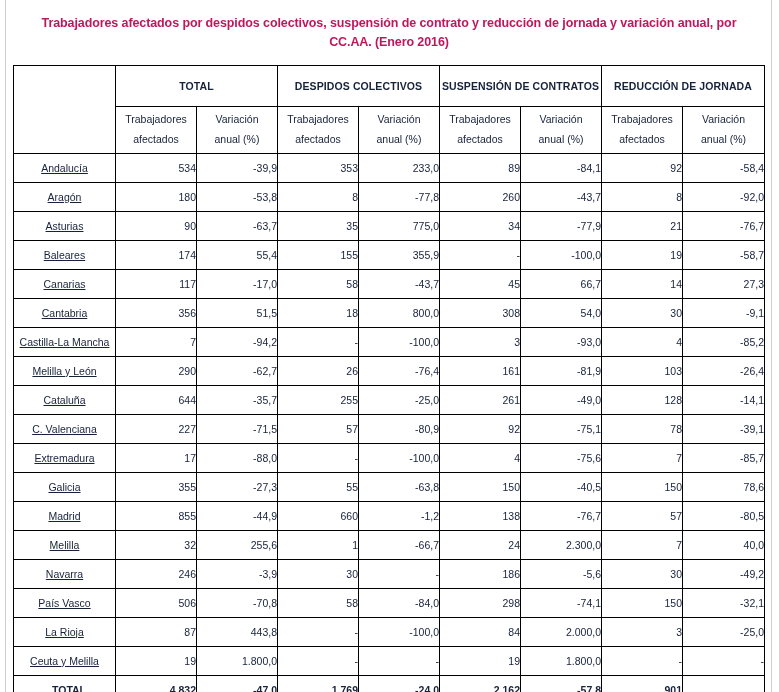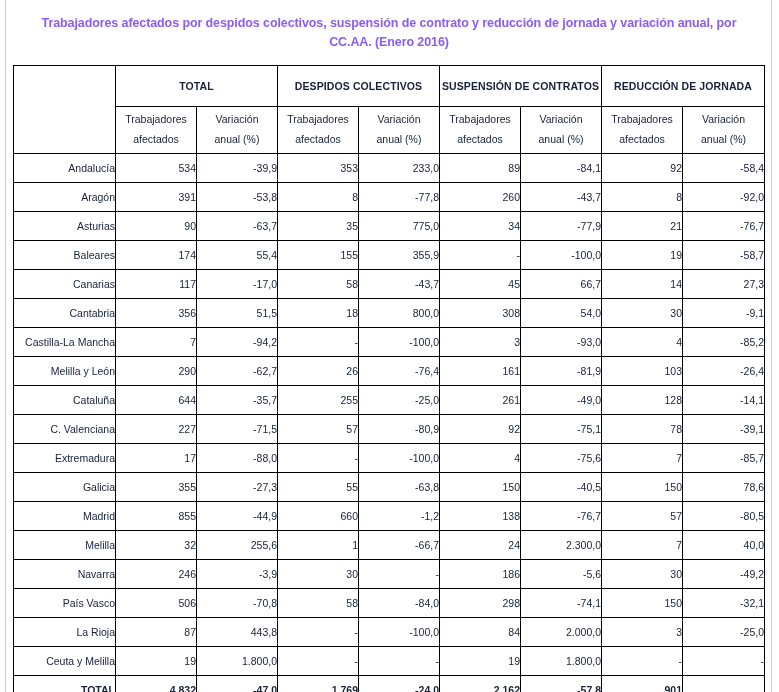--- a/index.html
+++ b/index.html
@@ -34,21 +34,21 @@
     width: 752px;
   }
 
   .title {
     font-size: 12.5px;
     font-weight: bold;
     line-height: 1.55;
     text-align: center;
     padding: 14px 4px 12px 4px;
     letter-spacing: -0.1px;
-    color: #8b5cf6;
+    color: #be185d;
   }
 
   table.data {
     border-collapse: collapse;
     width: 752px;
     table-layout: fixed;
     font-size: 10.5px;
   }
   table.data th, table.data td {
     border: 1px solid #000000;
@@ -81,23 +81,24 @@
     font-size: 10.5px;
     line-height: 1.85;
     padding: 0 3px;
   }
 
   
   tr.data-row td {
     height: 28px;
   }
   td.label {
-    text-align: right;
+    text-align: center;
     padding-left: 9px;
     font-size: 10.5px;
+    text-decoration: underline;
   }
   td.num {
     text-align: right;
     padding-right: 9px;
     font-size: 10.5px;
   }
 
   
   tr.total-row td {
     height: 29px;
@@ -187,21 +188,21 @@
           <td class="num">-39,9</td>
           <td class="num">353</td>
           <td class="num">233,0</td>
           <td class="num">89</td>
           <td class="num">-84,1</td>
           <td class="num">92</td>
           <td class="num">-58,4</td>
         </tr>
         <tr class="data-row">
           <td class="label">Aragón</td>
-          <td class="num">391</td>
+          <td class="num">180</td>
           <td class="num">-53,8</td>
           <td class="num">8</td>
           <td class="num">-77,8</td>
           <td class="num">260</td>
           <td class="num">-43,7</td>
           <td class="num">8</td>
           <td class="num">-92,0</td>
         </tr>
         <tr class="data-row">
           <td class="label">Asturias</td>

